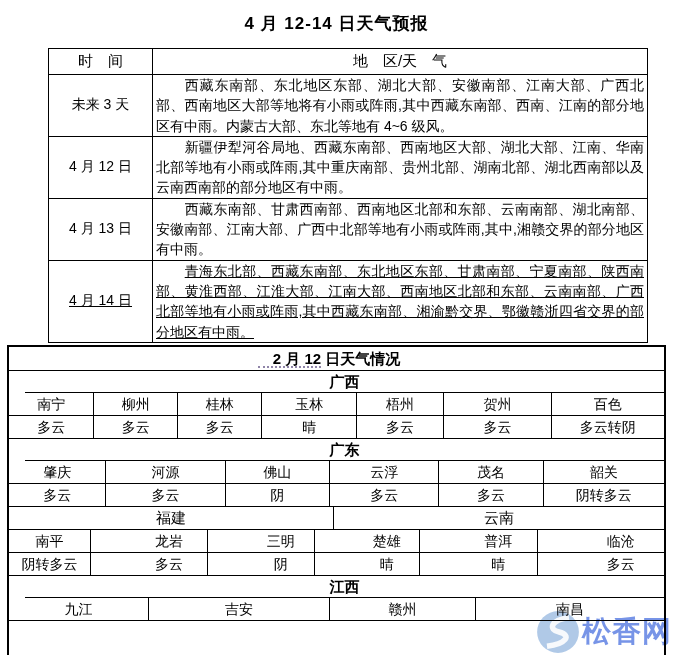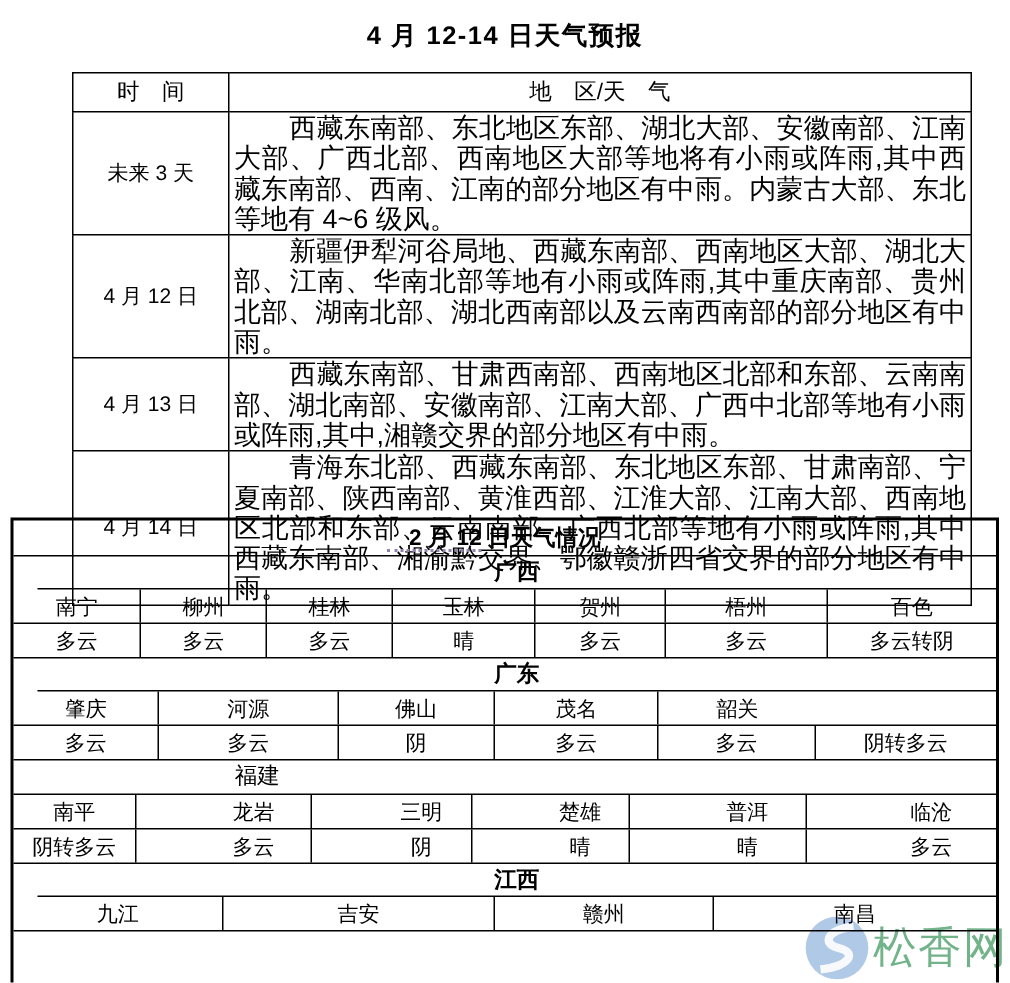--- a/index.html
+++ b/index.html
@@ -8,24 +8,24 @@
 
   .page-title { position:absolute; top:12px; left:0; width:673px; text-align:center;
     font-size:17px; font-weight:bold; letter-spacing:1px; }
 
   
   .t1 { position:absolute; left:48px; top:48px; width:600px; border-collapse:collapse;
         table-layout:fixed; background:transparent; }
   .t1 th, .t1 td { border:1px solid #000; vertical-align:middle; }
   .t1 th { height:26px; font-size:15px; font-weight:normal; text-align:center; }
   .t1 .time { width:104px; text-align:center; font-size:14px; }
-  .t1 .desc { font-size:18px; line-height:20.3px; padding:0 3px; text-indent:2.05em;
+  .t1 .desc { font-size:14px; line-height:20.3px; padding:0 3px; text-indent:2.05em;
               text-align:justify; }
   .t1 tr.h3 td { height:61px; }
-  .t1 tr.h4 td { height:81px; }
+  .t1 tr.h4 td { height:81px;text-decoration:underline; }
 
   
   .t2 { position:absolute; left:7px; top:345px; width:659px; border:2px solid #000;
         background:transparent; }
   .t2-title { position:relative; height:24px; line-height:24px; text-align:center;
         font-size:15px; font-weight:bold; border-bottom:1px solid #000; }
   .squiggle { position:absolute; left:50%; transform:translateX(-79px); bottom:2px;
         width:63px; height:0; border-bottom:2px dotted #8f84a8; }
   .prov { height:22px; line-height:22px; text-align:center; font-size:15px; font-weight:bold;
         border-bottom:1px solid #000;margin-left:16px; }
@@ -38,21 +38,21 @@
   .gx { grid-template-columns:86fr 84fr 85fr 95fr 88fr 108fr 113fr; }
   .gd { grid-template-columns:98fr 120fr 105fr 110fr 105fr 121fr; }
   .fy { grid-template-columns:119fr 111fr 97fr 94fr 113fr 125fr;gap:40px; }
   .half { grid-template-columns:327fr 332fr; }
   .jx { grid-template-columns:141fr 182fr 147fr 189fr; }
 
   
   .watermark { position:absolute; left:536px; top:610px; display:flex; align-items:center;
         opacity:.6; z-index:0; }
   .wm-logo { width:44px; height:44px; flex:none; }
-  .wm-text { font-size:29px; font-weight:normal; color:#15803d; letter-spacing:1px;
+  .wm-text { font-size:29px; font-weight:bold; color:#1d4ed8; letter-spacing:1px;
         margin-left:2px; white-space:nowrap; }
 </style>
 </head>
 <body>
 
 <div class="page">
 
   <h1 class="page-title">4 月 12-14 日天气预报</h1>
 
   <table class="t1">
@@ -97,53 +97,55 @@
       <span>2 月 12 日天气情况</span>
       <span class="squiggle"></span>
     </div>
 
     <div class="prov">广西</div>
     <div class="t2row gx">
       <div>南宁</div>
       <div>柳州</div>
       <div>桂林</div>
       <div>玉林</div>
+      <div>梧州</div>
       <div>贺州</div>
-      <div>梧州</div>
       <div>百色</div>
     </div>
     <div class="t2row gx">
       <div>多云</div>
       <div>多云</div>
       <div>多云</div>
       <div>晴</div>
       <div>多云</div>
       <div>多云</div>
       <div>多云转阴</div>
     </div>
 
     <div class="prov">广东</div>
     <div class="t2row gd">
       <div>肇庆</div>
       <div>河源</div>
       <div>佛山</div>
+      <div>云浮</div>
       <div>茂名</div>
       <div>韶关</div>
     </div>
     <div class="t2row gd">
       <div>多云</div>
       <div>多云</div>
       <div>阴</div>
       <div>多云</div>
       <div>多云</div>
       <div>阴转多云</div>
     </div>
 
     <div class="t2row half">
       <div>福建</div>
+      <div>云南</div>
     </div>
     <div class="t2row fy">
       <div>南平</div>
       <div>龙岩</div>
       <div>三明</div>
       <div>楚雄</div>
       <div>普洱</div>
       <div>临沧</div>
     </div>
     <div class="t2row fy">

